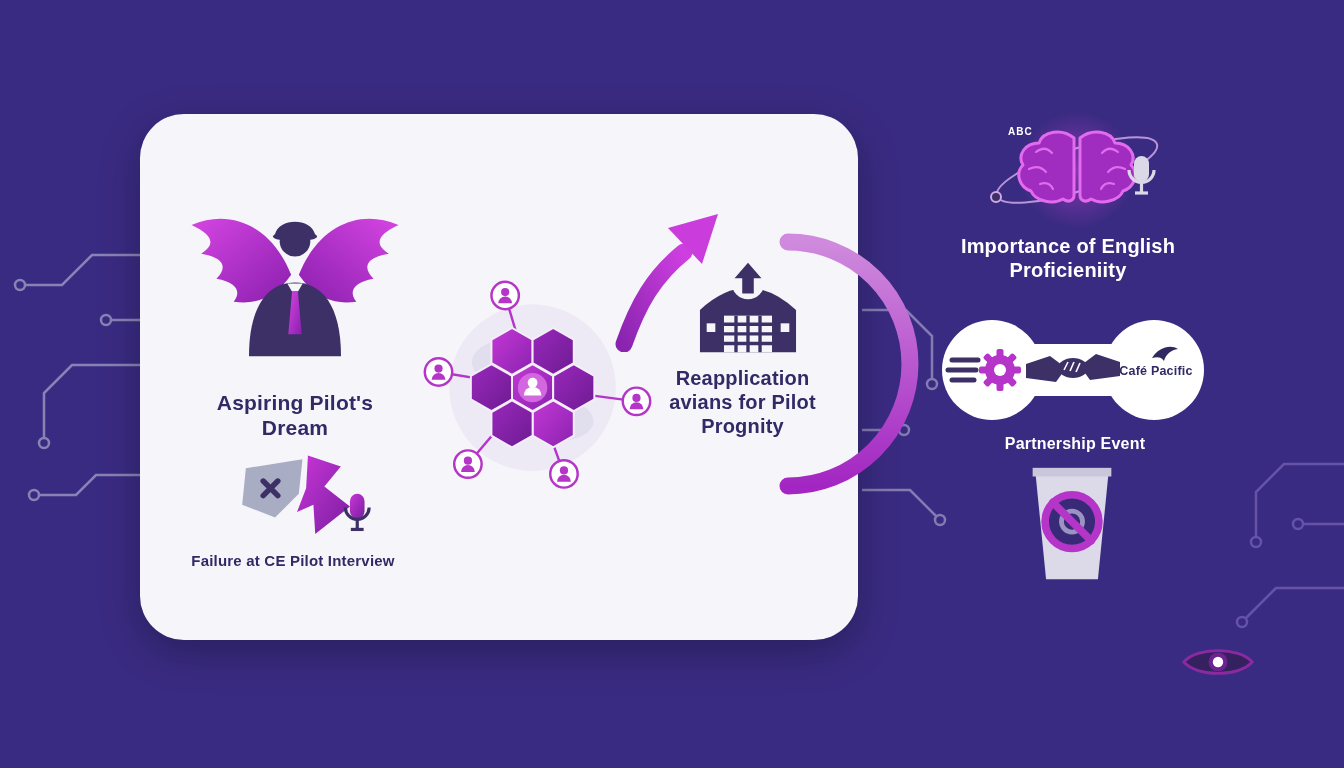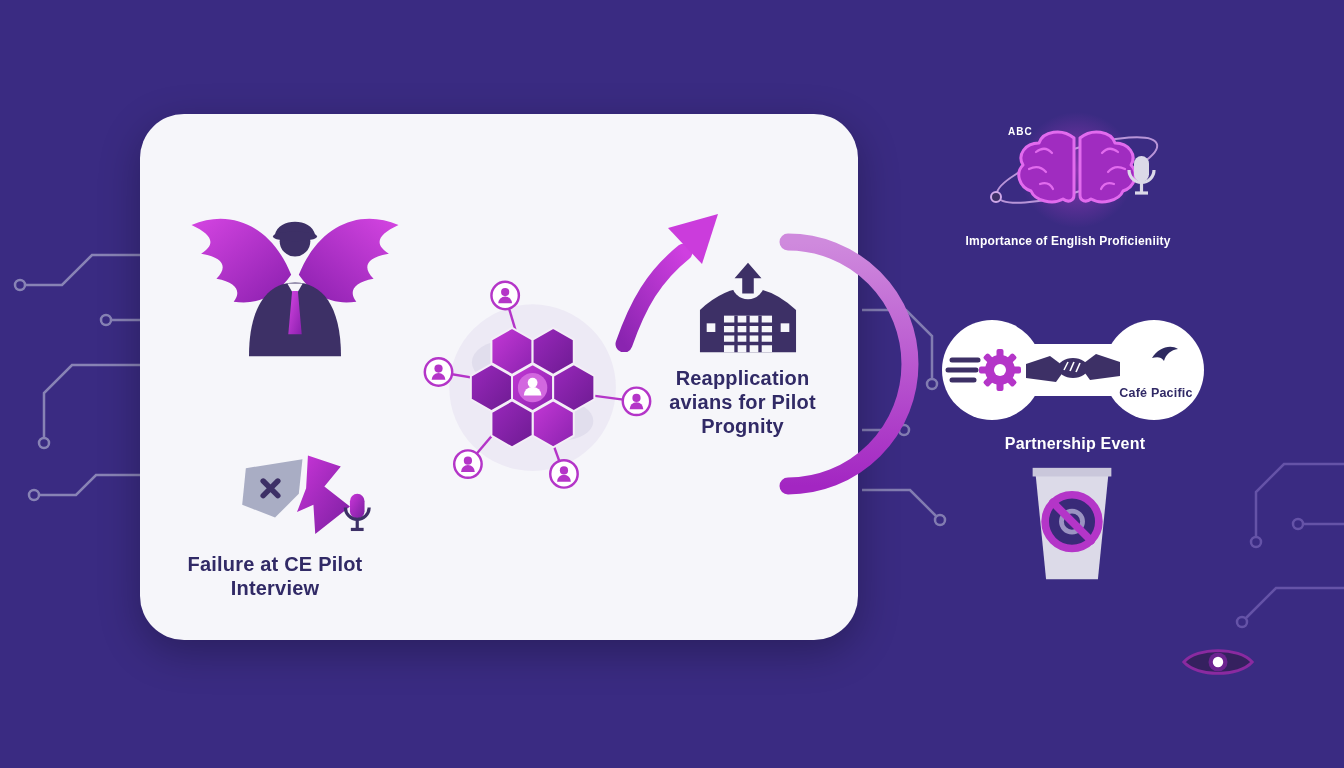--- a/index.html
+++ b/index.html
@@ -67,39 +67,40 @@
     <path d="M116,80 C96,30 54,10 12,28 C34,38 38,48 22,58 C46,62 50,72 38,84 C60,88 64,98 56,108 C84,112 102,100 116,80 Z" fill="url(#wg)" transform="translate(240,0) scale(-1,1)"></path>
     <g fill="#3d3066">
       <circle cx="120" cy="45" r="16"></circle>
       <path d="M99,38 C103,20 137,20 141,38 L141,42 C127,36 113,36 99,42 Z"></path>
       <ellipse cx="120" cy="40" rx="23" ry="5"></ellipse>
       <path d="M72,165 C72,112 92,88 120,88 C148,88 168,112 168,165 Z"></path>
     </g>
     <polygon points="112,89 128,89 120,103" fill="#f6f6fa"></polygon>
     <polygon points="117,97 123,97 127,142 113,142" fill="url(#wg)"></polygon>
   </svg>
+  <div class="abs label dark" style="left:195px;top:390px;width:200px;font-size:21px;">Aspiring Pilot's Dream</div>
 
   <svg class="abs" viewBox="0 0 175 115" width="160" height="105" style="left:222px;top:450px">
     <defs>
       <linearGradient id="fg" x1="0" y1="0" x2="1" y2="1">
         <stop offset="0" stop-color="#c935d8"></stop>
           <stop offset="1" stop-color="#7a1fa0"></stop>
       </linearGradient>
     </defs>
     <polygon points="26,20 88,10 84,48 58,74 22,60" fill="#a9adc4"></polygon>
     <path d="M45,34 L61,50 M61,34 L45,50" stroke="#3d3066" stroke-width="6" stroke-linecap="round"></path>
     <polygon points="94,6 130,18 112,40 140,62 102,92 100,60 82,68 92,42" fill="url(#fg)"></polygon>
     <g>
       <rect x="140" y="48" width="16" height="27" rx="8" fill="url(#fg)"></rect>
       <path d="M135,63 A13,13 0 0 0 161,63" fill="none" stroke="#3d3066" stroke-width="3.5"></path>
       <line x1="148" y1="77" x2="148" y2="87" stroke="#3d3066" stroke-width="3.5"></line>
       <line x1="141" y1="87" x2="155" y2="87" stroke="#3d3066" stroke-width="3.5"></line>
     </g>
   </svg>
-  <div class="abs label dark" style="left:160px;top:552px;width:230px;font-size:20px;">Failure at CE Pilot Interview</div>
+  <div class="abs label dark" style="left:178px;top:552px;width:230px;font-size:15px;">Failure at CE Pilot Interview</div>
 
   <svg class="abs" viewBox="0 0 250 250" width="245" height="245" style="left:415px;top:272px">
     <defs>
       <linearGradient id="h1" x1="0" y1="0" x2="1" y2="1">
           <stop offset="0" stop-color="#c438d6"></stop>
           <stop offset="1" stop-color="#8a22ae"></stop>
         </linearGradient>
       <linearGradient id="h2" x1="0" y1="0" x2="1" y2="1">
           <stop offset="0" stop-color="#9a28bc"></stop>
           <stop offset="1" stop-color="#6d1b92"></stop>
@@ -224,21 +225,21 @@
     </g>
     <circle cx="14" cy="85" r="5" fill="#3d3066" stroke="#cfa8e8" stroke-width="2"></circle>
     <g transform="translate(152,44)">
       <rect x="0" y="0" width="15" height="26" rx="7.5" fill="#dbd9e8"></rect>
       <path d="M-5,14 A12.5,12.5 0 0 0 20,14" fill="none" stroke="#dbd9e8" stroke-width="3.2"></path>
       <line x1="7.5" y1="27" x2="7.5" y2="37" stroke="#dbd9e8" stroke-width="3.2"></line>
       <line x1="1" y1="37" x2="14" y2="37" stroke="#dbd9e8" stroke-width="3.2"></line>
     </g>
   </svg>
   <div class="abs badge light" style="left:1008px;top:126px;font-size:10px;">ABC</div>
-  <div class="abs label light" style="left:948px;top:234px;width:240px;font-size:12px;">Importance of English Proficieniity</div>
+  <div class="abs label light" style="left:948px;top:234px;width:240px;font-size:20px;">Importance of English Proficieniity</div>
 
   <div class="abs" style="left:942px;top:320px;width:262px;height:100px;">
     <div class="abs circle" style="left:0;top:0;width:100px;height:100px;"></div>
     <div class="abs circle" style="left:162px;top:0;width:100px;height:100px;"></div>
     <div class="abs" style="left:50px;top:24px;width:162px;height:52px;background:#fff;border-radius:26px;"></div>
     <svg class="abs" viewBox="0 0 100 100" width="100" height="100" style="left:0;top:0">
       <g stroke="#3d3066" stroke-width="5" stroke-linecap="round">
         <line x1="10" y1="40" x2="36" y2="40"></line>
         <line x1="6" y1="50" x2="34" y2="50"></line>
         <line x1="10" y1="60" x2="32" y2="60"></line>
@@ -264,21 +265,21 @@
       </g>
       <g stroke="#fff" stroke-width="1.6">
         <line x1="42" y1="12" x2="38" y2="20"></line>
         <line x1="48" y1="12" x2="44" y2="21"></line>
         <line x1="54" y1="13" x2="50" y2="22"></line>
       </g>
     </svg>
     <svg class="abs" viewBox="0 0 30 22" width="30" height="22" style="left:208px;top:22px">
       <path d="M2,16 C8,6 20,2 28,7 C21,8 16,12 14,19 C11,14 6,15 2,16 Z" fill="#2e2a60"></path>
     </svg>
-    <div class="abs label dark" style="left:168px;top:44px;width:92px;font-size:12.5px;margin-top:22px;">Café Pacific</div>
+    <div class="abs label dark" style="left:168px;top:44px;width:92px;font-size:12.5px;">Café Pacific</div>
   </div>
   <div class="abs label light" style="left:960px;top:434px;width:230px;font-size:16px;">Partnership Event</div>
 
   <svg class="abs" viewBox="0 0 100 125" width="96" height="120" style="left:1024px;top:464px">
     <polygon points="12,10 88,10 77,120 23,120" fill="#dcdae8"></polygon>
     <rect x="9" y="4" width="82" height="9" fill="#cac7db"></rect>
     <circle cx="50" cy="60" r="28" fill="#392a78"></circle>
     <circle cx="50" cy="60" r="28" fill="none" stroke="#b435c8" stroke-width="8"></circle>
     <circle cx="50" cy="60" r="11" fill="none" stroke="#9b93c2" stroke-width="5"></circle>
     <line x1="30" y1="40" x2="70" y2="80" stroke="#b435c8" stroke-width="8" stroke-linecap="round"></line>

